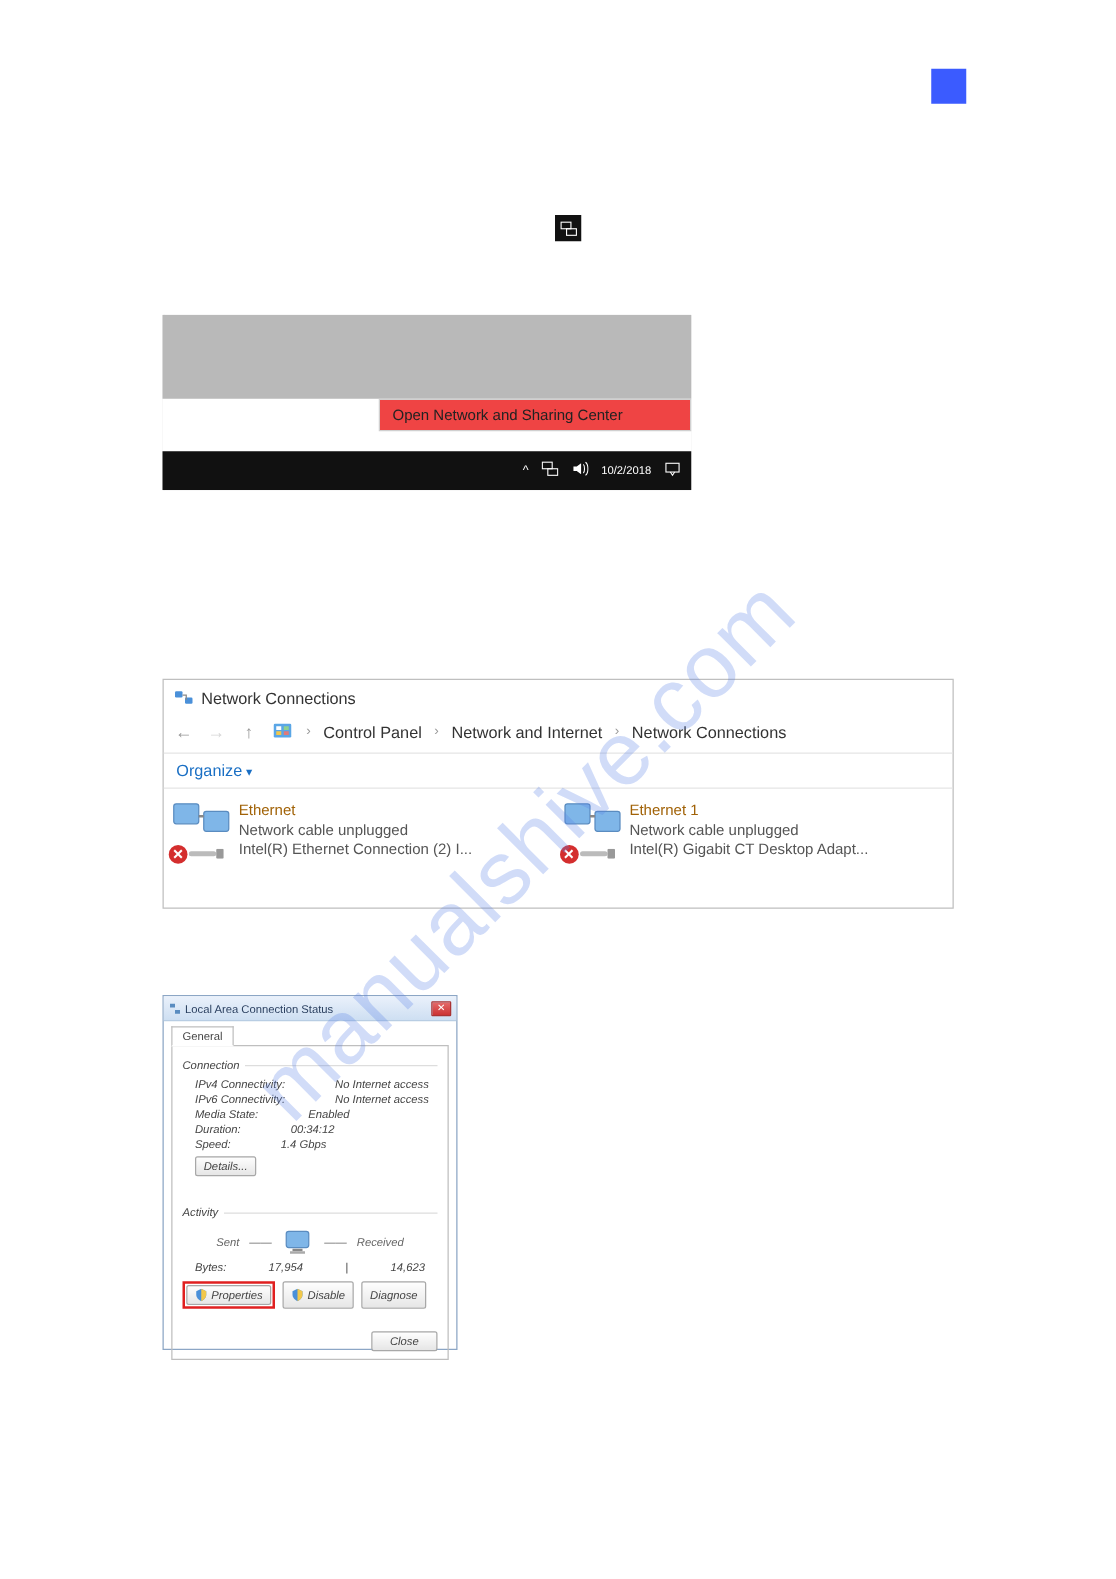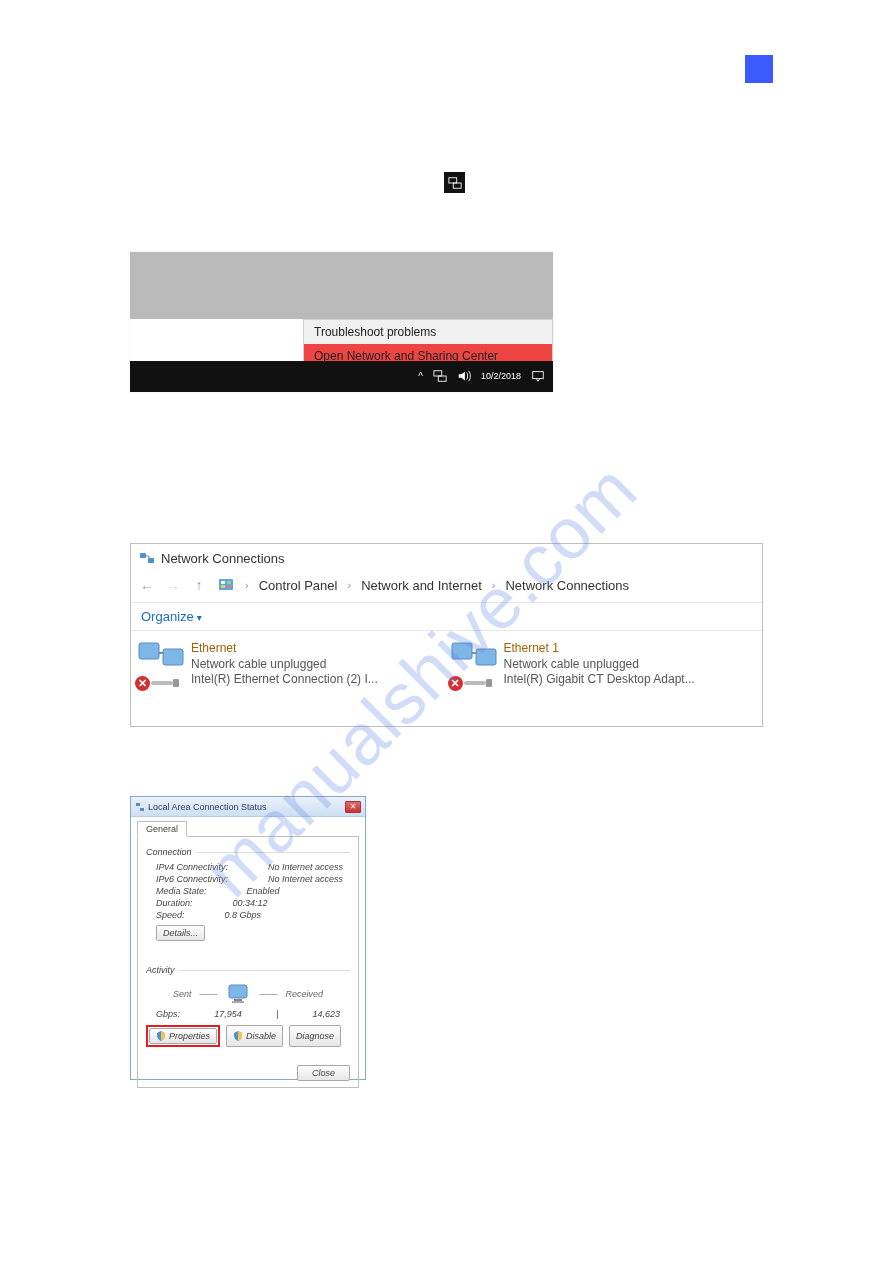--- a/index.html
+++ b/index.html
@@ -233,21 +233,20 @@
 <div class="tray-icon-inline">
   <svg viewBox="0 0 16 16">
       <rect x="1" y="2" width="9" height="6" fill="none" stroke="#fff" stroke-width="1"></rect>
       <rect x="6" y="8" width="9" height="6" fill="none" stroke="#fff" stroke-width="1"></rect>
     </svg>
 </div>
 
 <div class="shot1">
   <div class="shot1-top"></div>
   <div class="shot1-menu">
-    <div class="item">Troubleshoot problems</div>
     <div class="item selected">Open Network and Sharing Center</div>
   </div>
   <div class="shot1-taskbar">
     <span style="color:#fff;">^</span>
     <span>
       <svg class="tray-svg" viewBox="0 0 16 16">
           <rect x="1" y="2" width="9" height="6" fill="none" stroke="#fff" stroke-width="1"></rect>
           <rect x="6" y="8" width="9" height="6" fill="none" stroke="#fff" stroke-width="1"></rect>
         </svg>
     </span>
@@ -367,39 +366,39 @@
       <div class="row">
           <span>Media State:</span>
           <span>Enabled</span>
         </div>
       <div class="row">
           <span>Duration:</span>
           <span>00:34:12</span>
         </div>
       <div class="row">
           <span>Speed:</span>
-          <span>0.8 Gbps</span>
+          <span>1.4 Gbps</span>
         </div>
       <div style="margin:4px 0 0 10px;"><span class="btn">Details...</span></div>
     </fieldset>
     <fieldset style="margin-top:24px;">
       <legend>Activity</legend>
       <div class="activity">
         <span>Sent</span>
         <span>——</span>
         <svg class="mon-icon" viewBox="0 0 26 22">
             <rect x="4" y="2" width="18" height="13" rx="2" fill="#7fb6e8" stroke="#5a8cc0"></rect>
             <rect x="9" y="16" width="8" height="2" fill="#888"></rect>
             <rect x="7" y="18" width="12" height="2" fill="#aaa"></rect>
           </svg>
         <span>——</span>
         <span>Received</span>
       </div>
       <div class="act-bytes">
-        <span>Gbps:</span>
+        <span>Bytes:</span>
         <span>17,954</span>
         <span>|</span>
         <span>14,623</span>
       </div>
       <div class="btn-row">
         <span class="props-hl">
           <span class="btn">
             <svg class="shield" viewBox="0 0 10 10">
                 <path d="M5 0 L9 2 V5 C9 8 5 10 5 10 C5 10 1 8 1 5 V2 Z" fill="#4a90d9"></path>
                 <path d="M5 0 L9 2 V5 C9 8 5 10 5 10 V0" fill="#f2c84b"></path>

